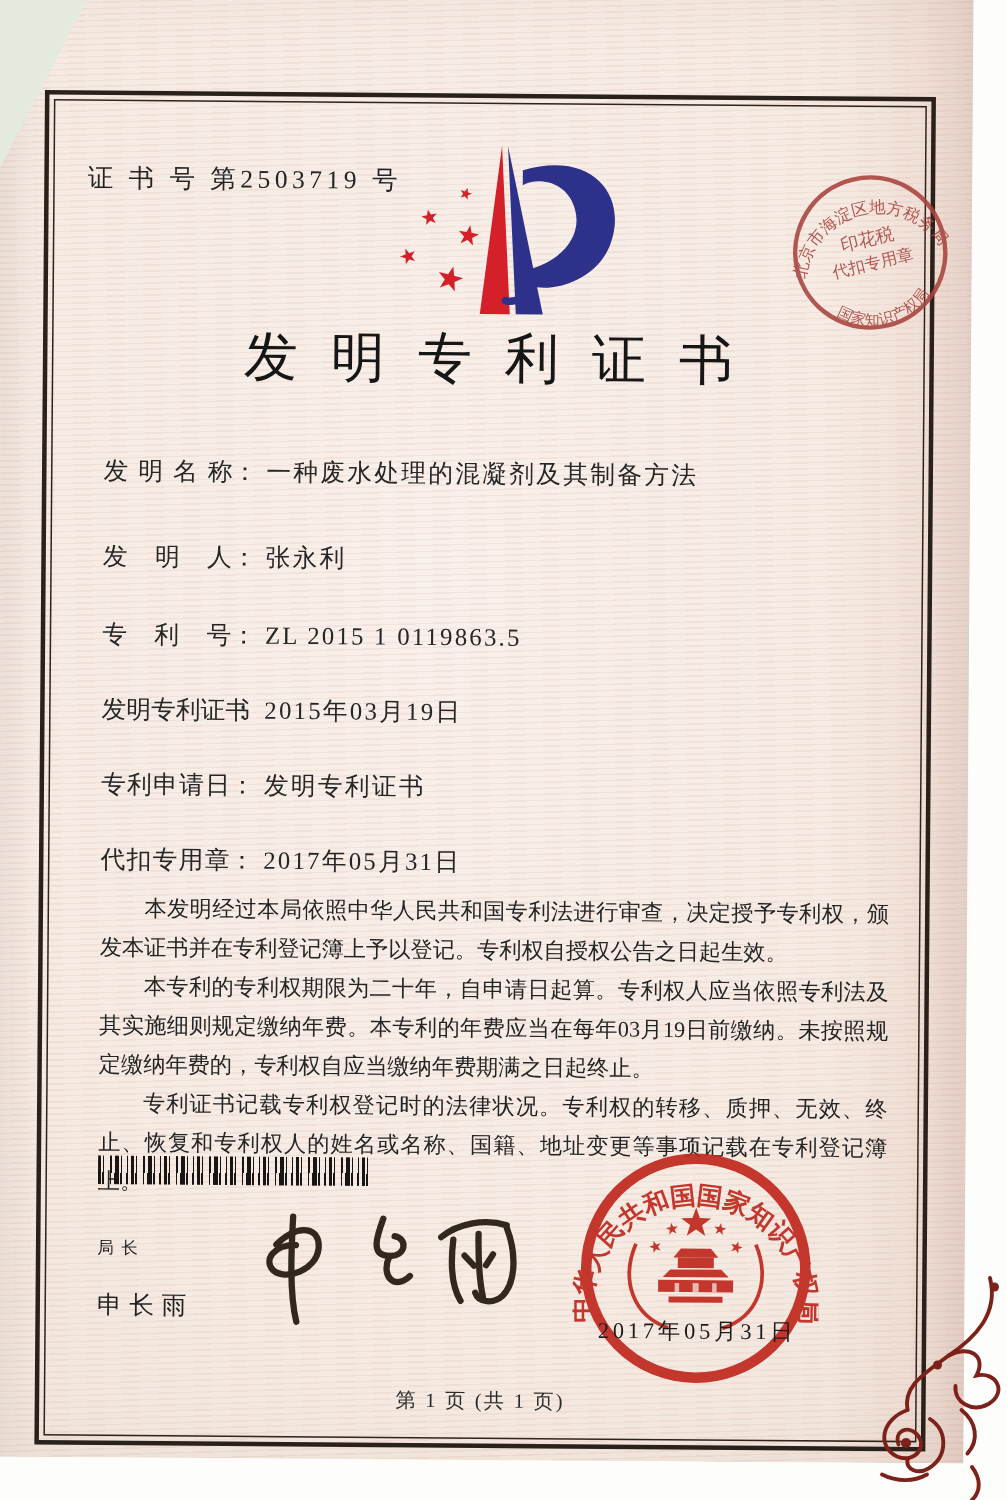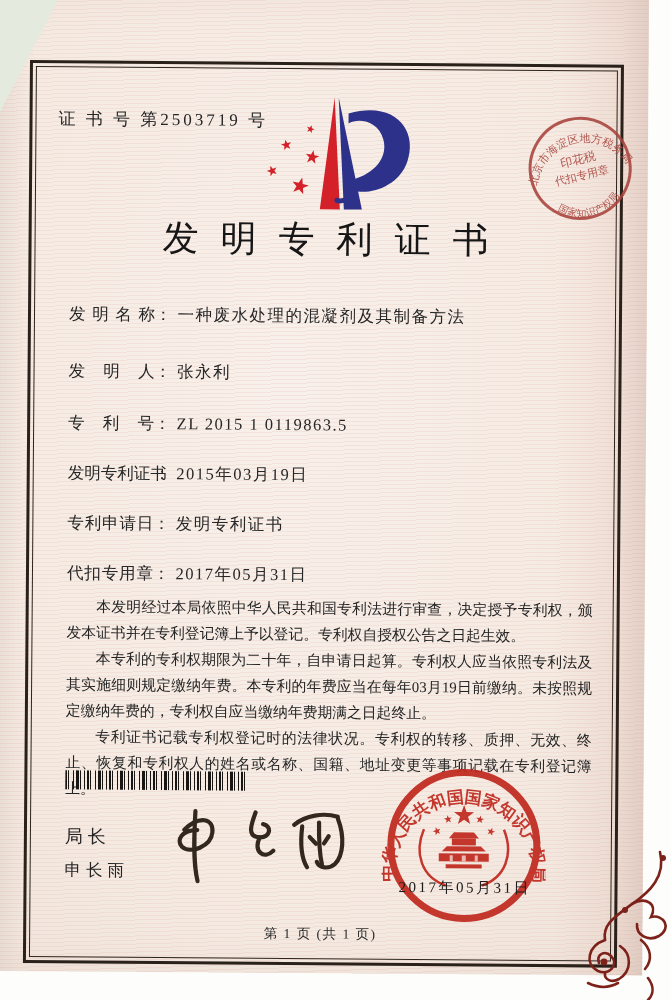--- a/index.html
+++ b/index.html
@@ -65,21 +65,21 @@
     position:absolute;left:38px;top:707px;width:182px;height:19px;
     background:repeating-linear-gradient(90deg,
       #181512 0 2px, transparent 2px 3px,
       #181512 3px 4px, transparent 4px 8px,
       #181512 8px 9px, transparent 9px 11px,
       #181512 11px 14px, transparent 14px 15px,
       #181512 15px 16px, transparent 16px 19px,
       #181512 19px 20px, transparent 20px 22px);
   }
   
-  .director-title{position:absolute;left:38px;top:761px;font-size:18px;letter-spacing:5px;color:#222;}
+  .director-title{position:absolute;left:38px;top:761px;font-size:11px;letter-spacing:5px;color:#222;}
   .director-name{position:absolute;left:38px;top:796px;font-size:16.5px;letter-spacing:5px;color:#222;}
   .signature{position:absolute;left:128px;top:733px;width:228px;height:88px;transform:rotate(-3deg);}
   
   .seal{position:absolute;left:355px;top:697px;width:164px;height:164px;opacity:0.92;}
   .seal-date{
     position:absolute;left:372px;top:812px;width:200px;
     font-size:15px;letter-spacing:2.5px;color:#1c1c1c;z-index:5;
   }
   
   .page-footer{

